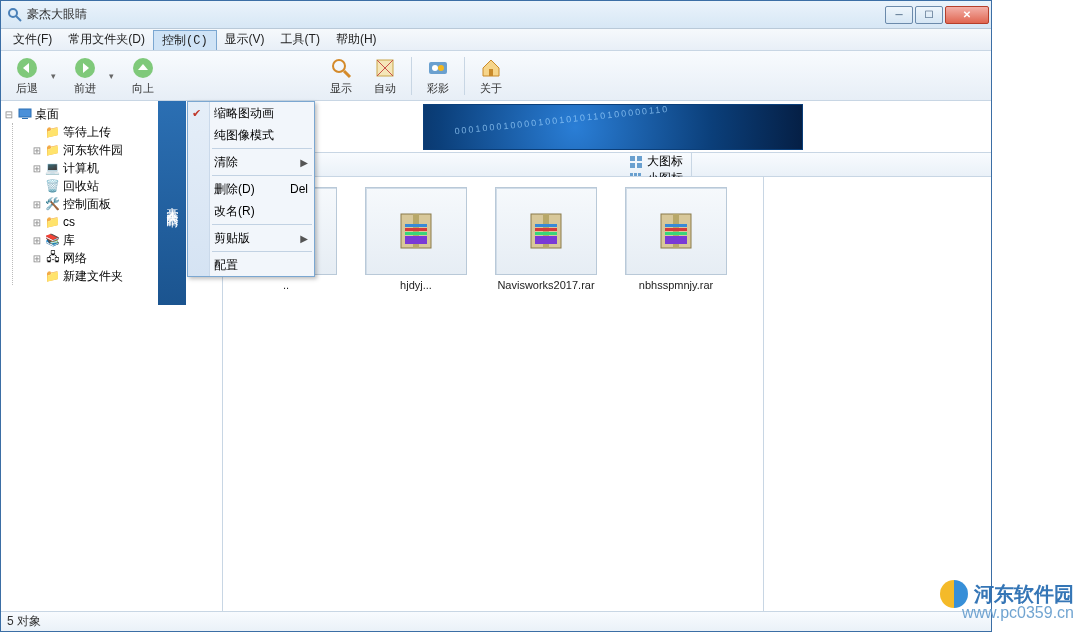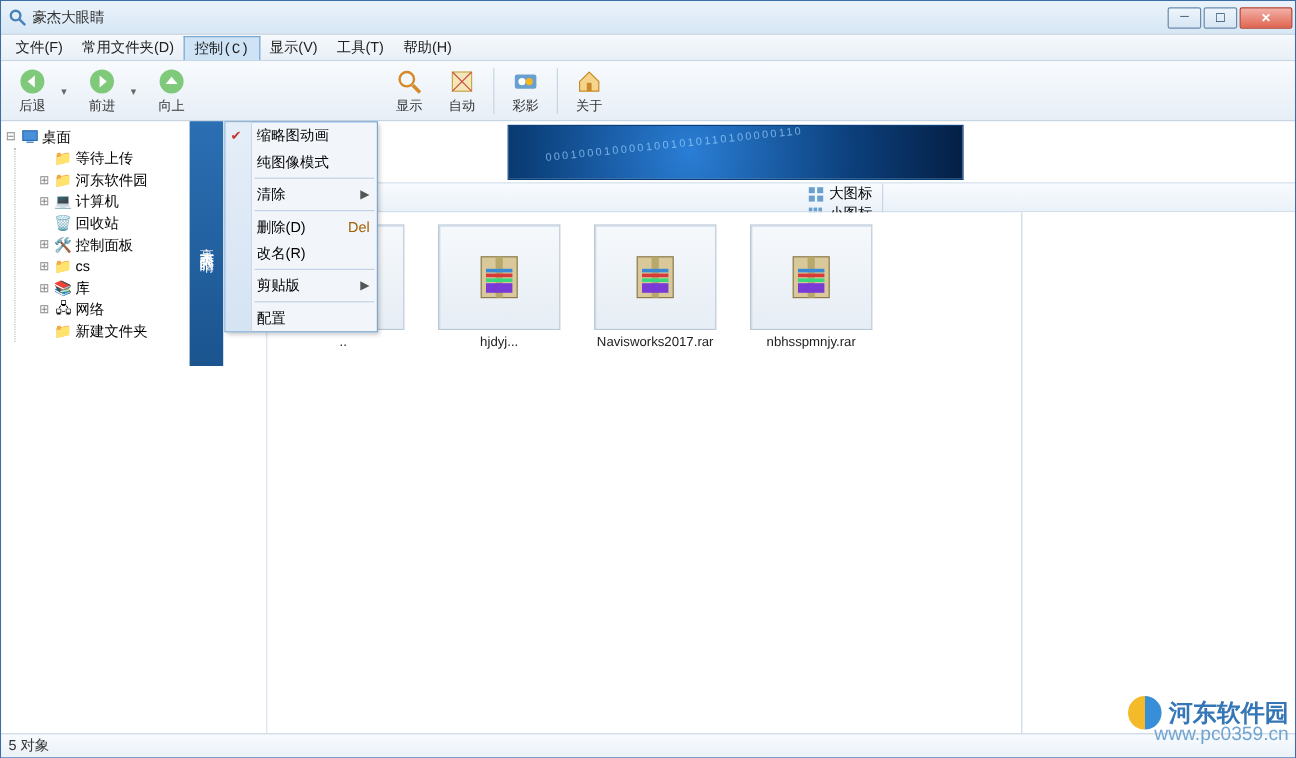--- a/index.html
+++ b/index.html
@@ -1,18 +1,18 @@
 <!DOCTYPE html>
 <html><head>
 <meta charset="utf-8">
 <style>
 * { margin: 0; padding: 0; box-sizing: border-box; font-family: "Microsoft YaHei", SimSun, Arial, sans-serif; }
 html, body { width: 1080px; height: 632px; overflow: hidden; background: #fff; }
 
-.window { width: 1080px; height: 632px; border: 1px solid #3b6ea5; display: flex; flex-direction: column; background: #fff; }
+.window { width: 992px; height: 632px; border: 1px solid #3b6ea5; display: flex; flex-direction: column; background: #fff; }
 
 
 .titlebar { height: 28px; background: linear-gradient(#eaf3fb, #d7e7f5); display: flex; align-items: center; padding: 0 2px; border-bottom: 1px solid #b9c9d8; }
 .titlebar .icon { width: 16px; height: 16px; margin: 0 4px; }
 .titlebar .title { font-size: 12px; color: #333; flex: 0 0 auto; }
 .titlebar .spacer { flex: 1; }
 .win-btns { display: flex; gap: 2px; }
 .win-btn { width: 28px; height: 18px; border: 1px solid #6b8aab; background: linear-gradient(#eef5fb,#d6e6f4); border-radius: 2px; display:flex; align-items:center; justify-content:center; font-size:10px; color:#2b4a6b; cursor:pointer; }
 .win-close { width: 44px; background: linear-gradient(#f3b0a8,#e06651); border-color:#b53e2a; color:#fff; font-weight:bold; }
 
@@ -56,21 +56,21 @@
 
 .statusbar { height:20px; border-top:1px solid #c8d6e4; background:linear-gradient(#f8fbfe,#eaf1f8); font-size:12px; display:flex; align-items:center; padding:0 6px; color:#333; }
 
 
 .dropdown { position:absolute; left:186px; top:50px; width:128px; background:#f2f6fb; border:1px solid #7ba7d1; box-shadow:2px 2px 4px rgba(0,0,0,.25); font-size:12px; z-index:50; }
 .dropdown .strip { position:absolute; left:0; top:0; bottom:0; width:22px; background:linear-gradient(#e5eef8,#d5e3f3); border-right:1px solid #cad9ea; }
 .dd-item { position:relative; height:22px; display:flex; align-items:center; padding-left:26px; padding-right:6px; cursor:pointer; }
 .dd-sep { height:1px; margin:2px 2px 2px 24px; background:#c2d2e3; }
 .dd-check { position:absolute; left:4px; color:#c0392b; font-size:11px; }
 .dd-sub { margin-left:auto; color:#555; font-size:10px; }
-.dd-shortcut { margin-left:auto; color:#a16207; }
+.dd-shortcut { margin-left:auto; color:#000000; }
 
 .watermark { position:absolute; right:6px; bottom:24px; display:flex; align-items:center; gap:6px; opacity:.95; pointer-events:none; }
 .watermark .logo { width:28px; height:28px; border-radius:50%; background:conic-gradient(#2d8ad6 0 50%, #f4b71e 50% 100%); }
 .watermark .txt { font-size:20px; color:#2b6fb3; font-weight:bold; }
 .watermark .url { position:absolute; right:0; bottom:-14px; font-size:16px; color:#6aa0cf; }
 </style>
 </head>
 <body>
 
 <div class="window">

